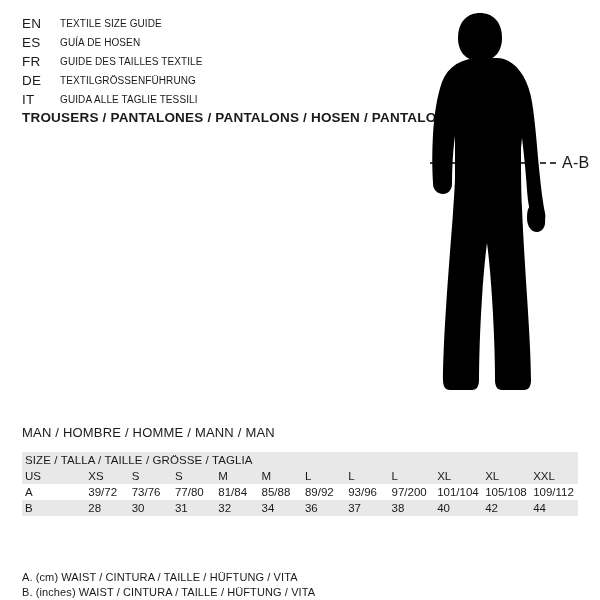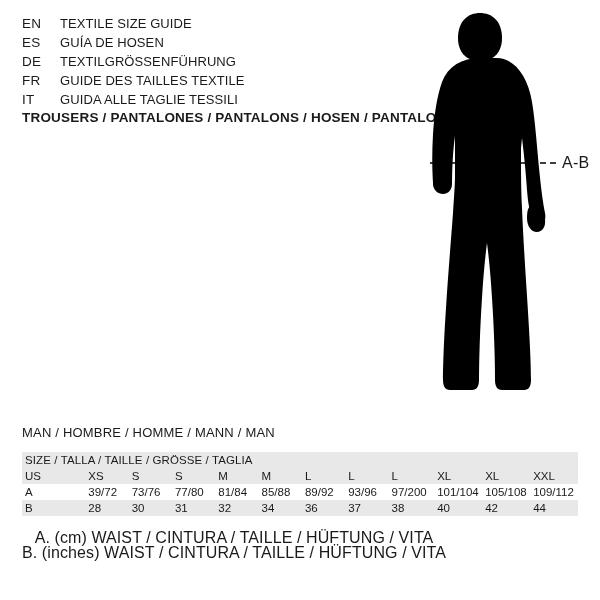--- a/index.html
+++ b/index.html
@@ -28,21 +28,21 @@
     align-items: flex-start;
     line-height: 19px;
     height: 19px;
   }
   .lang-code {
     width: 38px;
     font-size: 13.5px;
     letter-spacing: .2px;
   }
   .lang-text {
-    font-size: 13px;
+    font-size: 10px;
     letter-spacing: .1px;
   }
 
   .section-title {
     position: absolute;
     left: 22px;
     top: 110px;
     font-size: 13.5px;
     font-weight: bold;
     letter-spacing: .2px;
@@ -99,47 +99,46 @@
   table.size-table td.val {
     width: 47px;
   }
   table.size-table tr.header td {
     letter-spacing: .1px;
   }
 
   .footnotes {
     position: absolute;
     left: 22px;
-    top: 530px;
-    font-size: 16px;
+    top: 570px;
+    font-size: 11px;
     line-height: 15px;
     letter-spacing: .1px;
-    text-align: center;
   }
   .footnotes div { white-space: nowrap; }
 </style>
 </head>
 <body>
 
 <div class="lang-block">
   <div class="lang-row">
     <span class="lang-code">EN</span>
     <span class="lang-text">TEXTILE SIZE GUIDE</span>
   </div>
   <div class="lang-row">
     <span class="lang-code">ES</span>
     <span class="lang-text">GUÍA DE HOSEN</span>
   </div>
   <div class="lang-row">
+    <span class="lang-code">FR</span>
+    <span class="lang-text">GUIDE DES TAILLES TEXTILE</span>
+  </div>
+  <div class="lang-row">
     <span class="lang-code">DE</span>
     <span class="lang-text">TEXTILGRÖSSENFÜHRUNG</span>
-  </div>
-  <div class="lang-row">
-    <span class="lang-code">FR</span>
-    <span class="lang-text">GUIDE DES TAILLES TEXTILE</span>
   </div>
   <div class="lang-row">
     <span class="lang-code">IT</span>
     <span class="lang-text">GUIDA ALLE TAGLIE TESSILI</span>
   </div>
 </div>
 
 <div class="section-title">TROUSERS / PANTALONES / PANTALONS / HOSEN / PANTALONI</div>
 
 <div class="figure-wrap">

